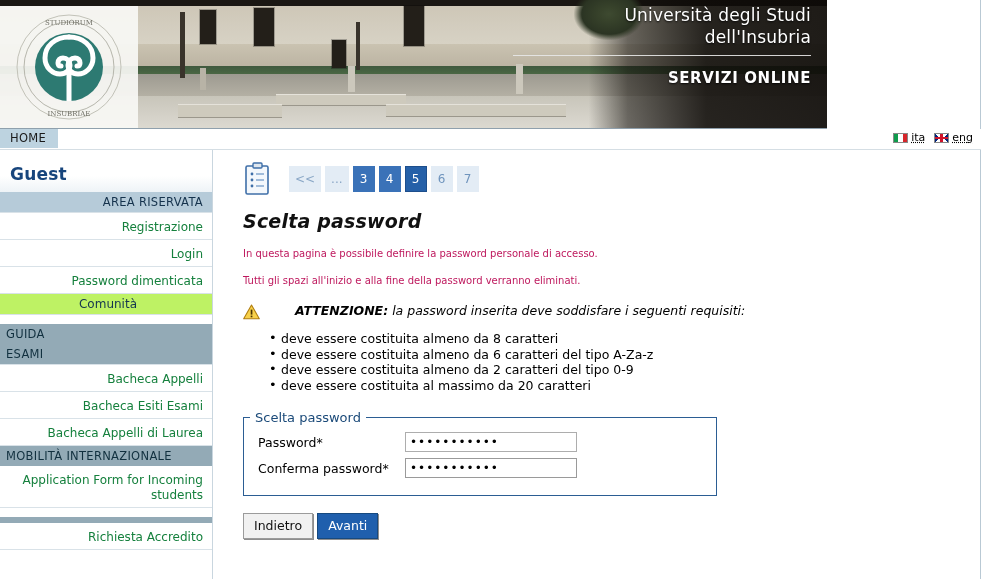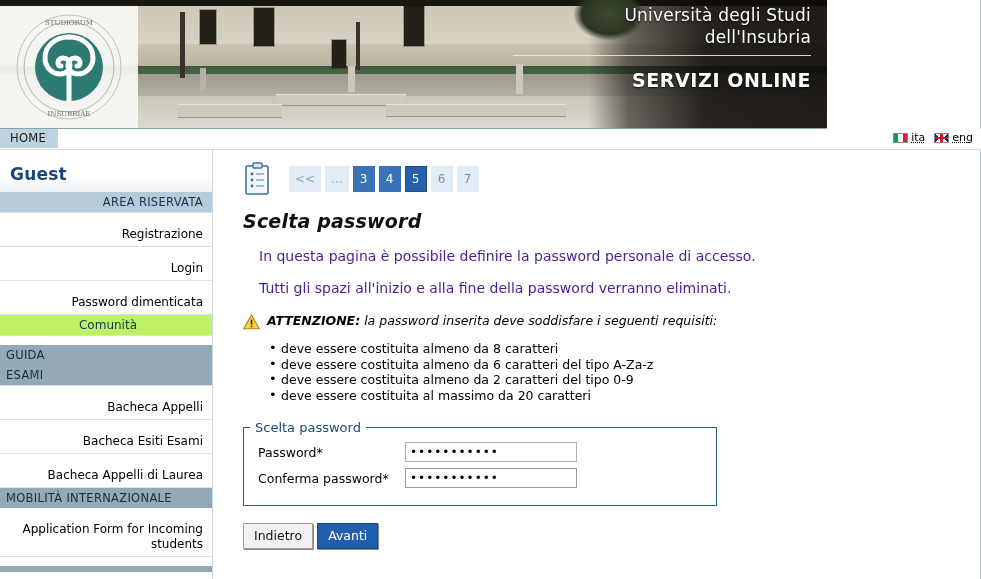--- a/index.html
+++ b/index.html
@@ -106,21 +106,21 @@
     text-shadow: 0 1px 2px rgba(0,0,0,0.8);
   }
   .title-rule {
     height: 1px;
     background: #e8e8e8;
     margin: 7px 0 0 132px;
     opacity: 0.9;
   }
   .servizi {
     margin-top: 13px;
-    font-size: 19px;
+    font-size: 15px;
     font-weight: bold;
     letter-spacing: 0.6px;
     text-shadow: 0 1px 2px rgba(0,0,0,0.8);
   }
 
   
   .navbar {
     position: relative;
     width: 981px;
     height: 20px;
@@ -222,23 +222,23 @@
     background: #93aab6;
     color: #11303f;
     text-align: left;
     padding: 3px 9px 3px 6px;
     font-size: 11.5px;
     letter-spacing: 0.3px;
     cursor: pointer;
   }
   .sb-link {
     text-align: right;
-    padding: 14px 9px 4px 6px;
+    padding: 7px 9px 4px 6px;
     border-bottom: 1px solid #d9e2e8;
-    color: #000000;
+    color: #15803d;
     cursor: pointer;
     line-height: 15px;
   }
   .sb-link.first { border-top: 1px solid #d9e2e8; }
   .sb-sub {
     background: #bef264;
     color: #14354f;
     text-align: center;
     padding: 3px 6px 3px 10px;
     border-bottom: 1px solid #d9e2e8;
@@ -303,38 +303,38 @@
 
   .page-title {
     margin: 14px 0 0 30px;
     font-size: 19px;
     font-style: italic;
     font-weight: bold;
     color: #111;
     letter-spacing: 0.2px;
   }
   .para {
-    margin: 16px 0 0 46px;
-    font-size: 14px;
-    color: #4c1d95;
+    margin: 16px 0 0 30px;
+    font-size: 10px;
+    color: #be185d;
   }
   .warn-row {
     margin: 17px 0 0 30px;
     display: flex;
     align-items: flex-start;
     gap: 7px;
   }
   .warn-icon { flex: 0 0 auto; margin-top: 1px; }
   .warn-text {
     font-size: 12.5px;
     font-style: italic;
     font-weight: bold;
     color: #000;
   }
-  .warn-text .lead { font-style: italic; font-weight: bold; }
+  .warn-text .lead { font-style: italic; font-weight: bold; margin-left: 28px; }
   .warn-text .rest { font-style: italic; font-weight: normal; }
   .req-list {
     margin: 8px 0 0 56px;
     padding: 0;
     list-style: none;
     font-size: 12.5px;
   }
   .req-list li {
     position: relative;
     padding-left: 12px;

